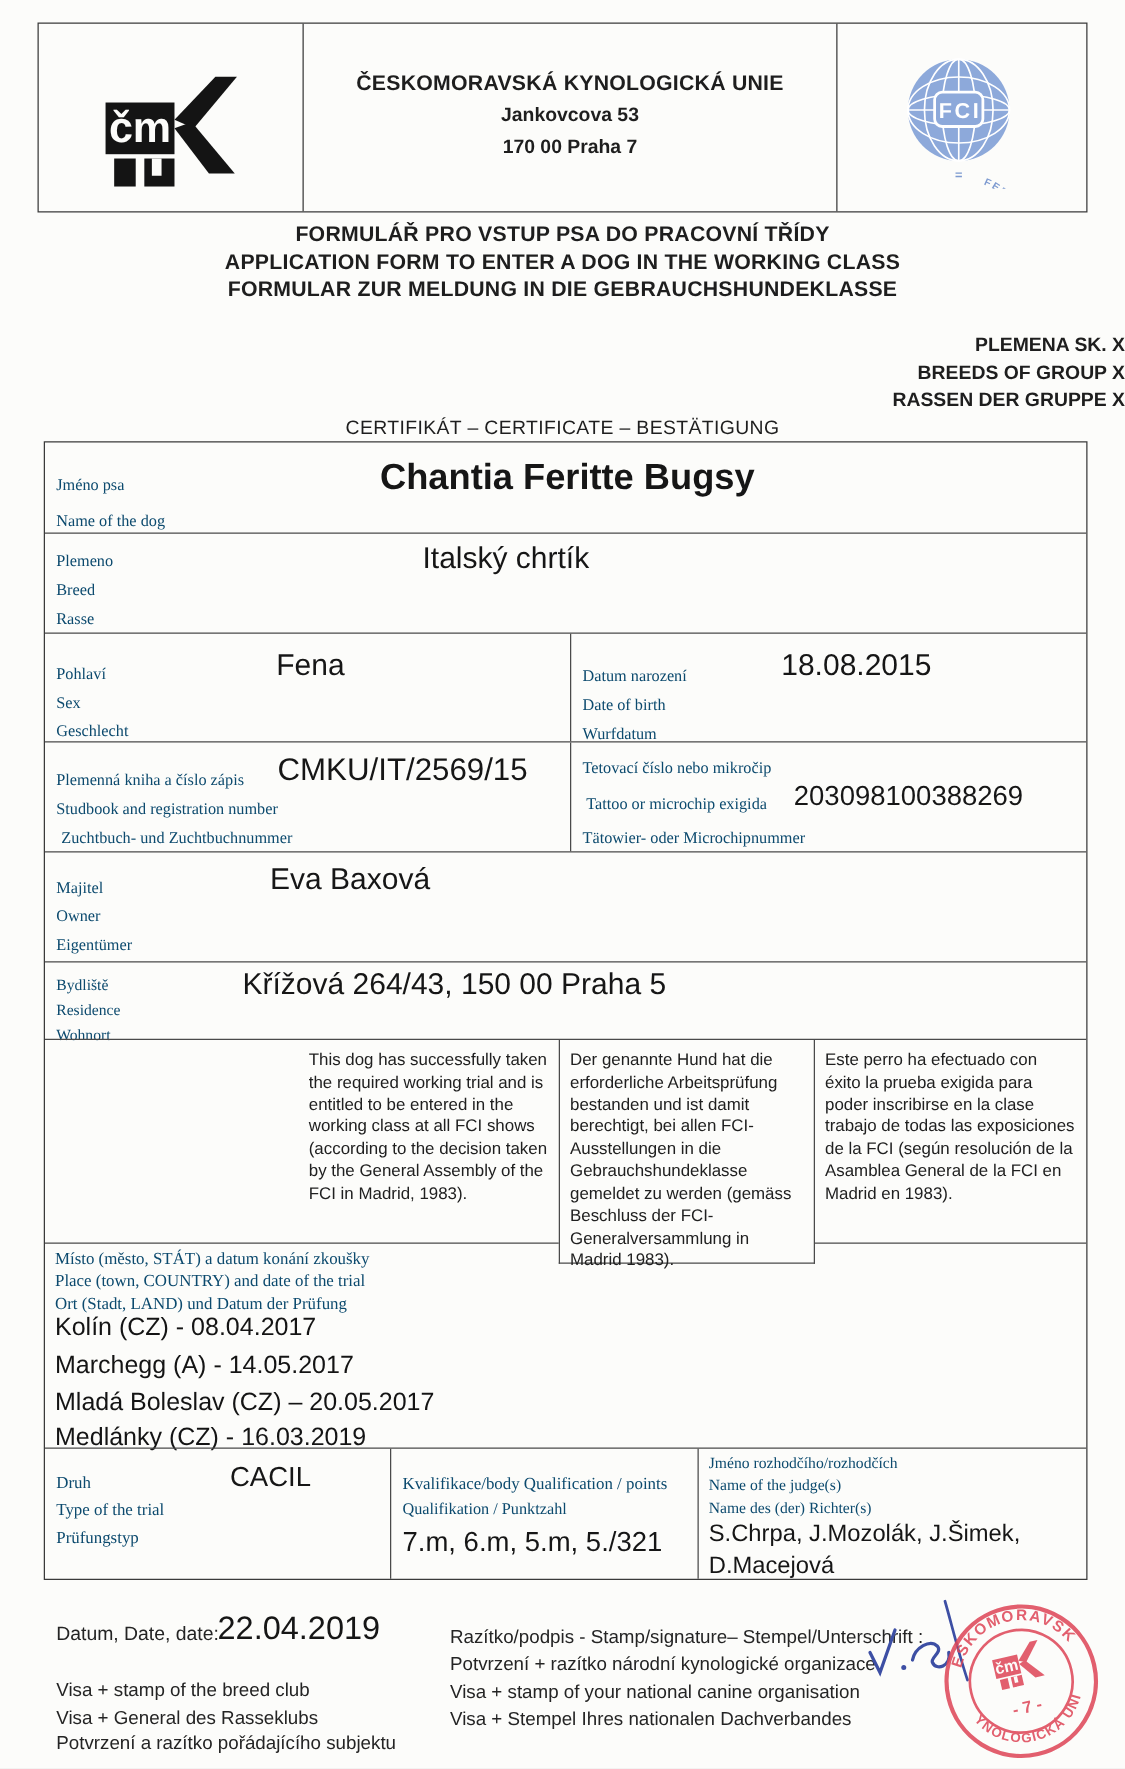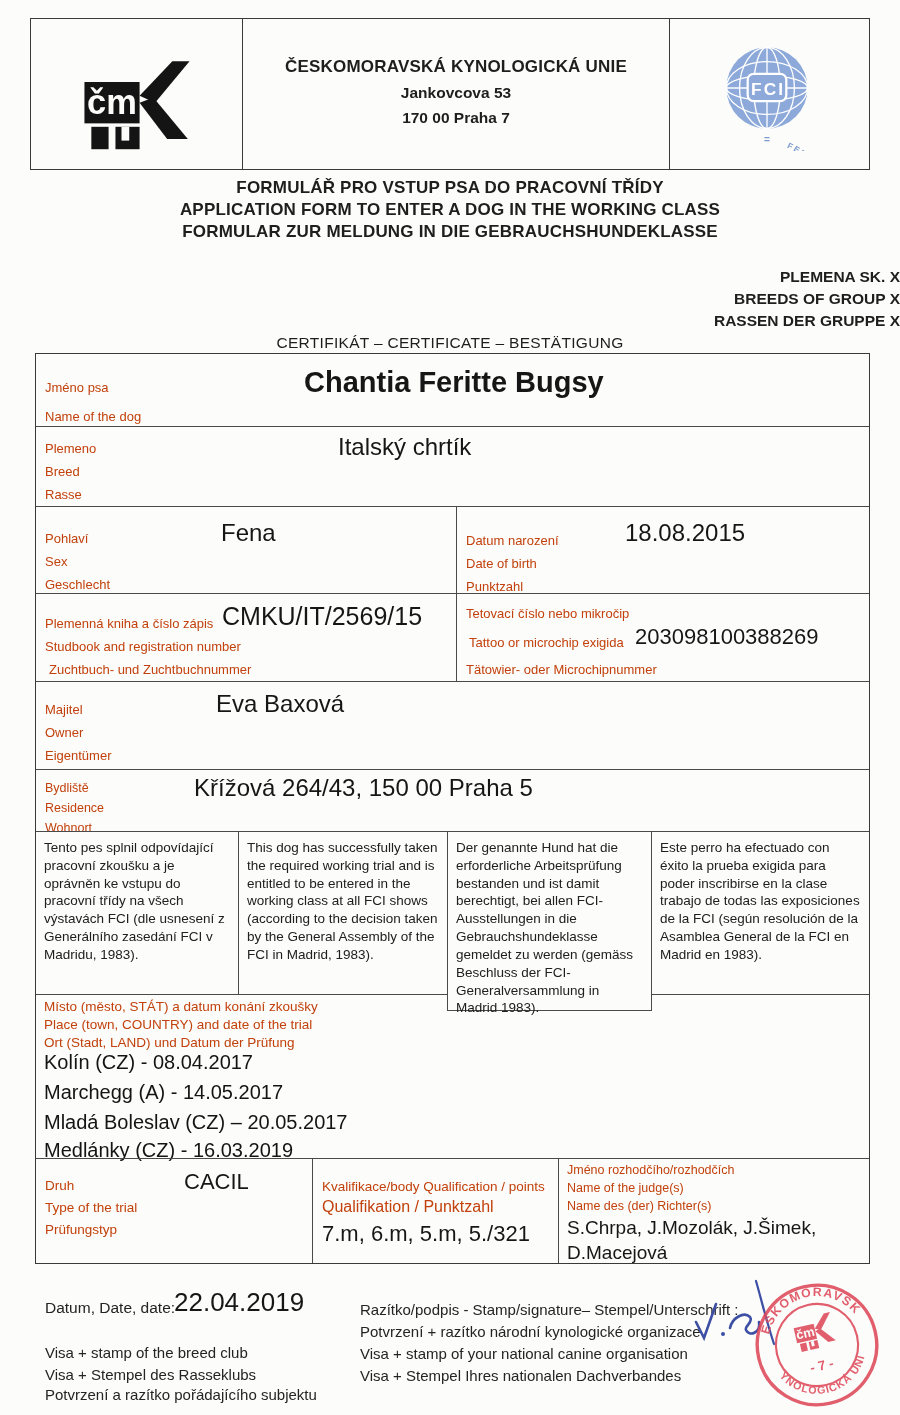--- a/index.html
+++ b/index.html
@@ -19,21 +19,21 @@
   .fci-svg{position:absolute;left:34px;top:6px;width:126px;height:126px;}
   
   .tline{position:absolute;left:0;width:900px;text-align:center;font-weight:bold;font-size:17px;letter-spacing:.2px;}
   .gline{position:absolute;left:0;width:900px;text-align:right;font-weight:bold;font-size:15.5px;}
   .cline{position:absolute;left:0;width:900px;text-align:center;font-weight:normal;font-size:15.5px;letter-spacing:.3px;}
   
   .tbl{position:absolute;left:35px;top:353px;width:833px;height:909px;border:1.5px solid #3a3a3a;}
   .row{position:absolute;left:0;width:100%;box-sizing:border-box;}
   .row.bt{border-top:1.1px solid #4a4a4a;}
   .cellR{position:absolute;top:0;height:100%;box-sizing:border-box;}
-  .lbl{font-size:13px;line-height:23px;color:#c2410c;}
+  .lbl{font-size:13px;line-height:23px;color:#0c4a6e;font-family:Liberation Serif, serif;}
   .val{color:#161616;}
   .stmt{position:absolute;box-sizing:border-box;padding:7px 8px;font-size:13.5px;line-height:1.32;color:#202020;}
   .dateline{font-size:20px;line-height:30px;color:#141414;}
   
   .ftxt{font-size:15px;line-height:22px;color:#242424;}
   .stamp-svg{position:absolute;left:753px;top:1281px;width:128px;height:128px;
              transform:rotate(-13deg);opacity:.87;}
   .sig-svg{position:absolute;left:668px;top:1278px;width:150px;height:95px;}
   svg text{font-family:"Liberation Sans",sans-serif;}
 </style>
@@ -117,21 +117,21 @@
     <div class="row bt" style="top:152px;height:87px">
       <div class="cellR" style="left:0;width:421px;border-right:1.1px solid #4a4a4a">
         <div class="abs lbl" style="left:9px;top:20px">Pohlaví</div>
         <div class="abs lbl" style="left:9px;top:43px">Sex</div>
         <div class="abs lbl" style="left:9px;top:66px">Geschlecht</div>
         <div class="abs val" style="left:185px;top:12px;font-size:24px">Fena</div>
       </div>
       <div class="cellR" style="left:421px;width:412px">
         <div class="abs lbl" style="left:9px;top:22px">Datum narození</div>
         <div class="abs lbl" style="left:9px;top:45px">Date of birth</div>
-        <div class="abs lbl" style="left:9px;top:68px">Punktzahl</div>
+        <div class="abs lbl" style="left:9px;top:68px">Wurfdatum</div>
         <div class="abs val" style="left:168px;top:12px;font-size:24px">18.08.2015</div>
       </div>
     </div>
 
     <div class="row bt" style="top:239px;height:88px">
       <div class="cellR" style="left:0;width:421px;border-right:1.1px solid #4a4a4a">
         <div class="abs lbl" style="left:9px;top:18px">Plemenná kniha a číslo zápis</div>
         <div class="abs lbl" style="left:9px;top:41px">Studbook and registration number</div>
         <div class="abs lbl" style="left:13px;top:64px">Zuchtbuch- und Zuchtbuchnummer</div>
         <div class="abs val" style="left:186px;top:8px;font-size:25px">CMKU/IT/2569/15</div>
@@ -152,21 +152,20 @@
     </div>
 
     <div class="row bt" style="top:415px;height:62px">
       <div class="abs lbl" style="left:9px;top:8px;font-size:12.5px;line-height:20px">Bydliště</div>
       <div class="abs lbl" style="left:9px;top:28px;font-size:12.5px;line-height:20px">Residence</div>
       <div class="abs lbl" style="left:9px;top:48px;font-size:12.5px;line-height:20px">Wohnort</div>
       <div class="abs val" style="left:158px;top:4px;font-size:24px">Křížová 264/43, 150 00 Praha 5</div>
     </div>
 
     <div class="row bt" style="top:477px;height:163px">
-      <div class="stmt" style="left:0;top:0;width:203px;height:163px;border-right:1.1px solid #4a4a4a">Tento pes splnil odpovídající pracovní zkoušku a je oprávněn ke vstupu do pracovní třídy na všech výstavách FCI (dle usnesení z Generálního zasedání FCI v Madridu, 1983).</div>
       <div class="stmt" style="left:203px;top:0;width:208px;height:163px">This dog has successfully taken the required working trial and is entitled to be entered in the working class at all FCI shows (according to the decision taken by the General Assembly of the FCI in Madrid, 1983).</div>
       <div class="stmt" style="left:411px;top:0;width:205px;height:179px;border-left:1.1px solid #4a4a4a;border-right:1.1px solid #4a4a4a;border-bottom:1.1px solid #4a4a4a;background:#fcfcfa;z-index:2">Der genannte Hund hat die erforderliche Arbeitsprüfung bestanden und ist damit berechtigt, bei allen FCI-Ausstellungen in die Gebrauchshundeklasse gemeldet zu werden (gemäss Beschluss der FCI-Generalversammlung in Madrid 1983).</div>
       <div class="stmt" style="left:616px;top:0;width:217px;height:163px">Este perro ha efectuado con éxito la prueba exigida para poder inscribirse en la clase trabajo de todas las exposiciones de la FCI (según resolución de la Asamblea General de la FCI en Madrid en 1983).</div>
     </div>
 
     <div class="row bt" style="top:640px;height:164px">
       <div class="abs lbl" style="left:8px;top:3px;font-size:13.5px;line-height:18px">Místo (město, STÁT) a datum konání zkoušky</div>
       <div class="abs lbl" style="left:8px;top:21px;font-size:13.5px;line-height:18px">Place (town, COUNTRY) and date of the trial</div>
       <div class="abs lbl" style="left:8px;top:39px;font-size:13.5px;line-height:18px">Ort (Stadt, LAND) und Datum der Prüfung</div>
       <div class="abs dateline" style="left:8px;top:52px">Kolín (CZ) - 08.04.2017</div>
@@ -177,37 +176,37 @@
 
     <div class="row bt" style="top:804px;height:105px">
       <div class="cellR" style="left:0;width:277px;border-right:1.1px solid #4a4a4a">
         <div class="abs lbl" style="left:9px;top:16px;font-size:13.5px;line-height:22px">Druh</div>
         <div class="abs lbl" style="left:9px;top:38px;font-size:13.5px;line-height:22px">Type of the trial</div>
         <div class="abs lbl" style="left:9px;top:60px;font-size:13.5px;line-height:22px">Prüfungstyp</div>
         <div class="abs val" style="left:148px;top:10px;font-size:22px">CACIL</div>
       </div>
       <div class="cellR" style="left:277px;width:246px;border-right:1.1px solid #4a4a4a">
         <div class="abs lbl" style="left:9px;top:18px;font-size:13.5px;line-height:20px">Kvalifikace/body Qualification / points</div>
-        <div class="abs lbl" style="left:9px;top:38px;font-size:16px;line-height:20px">Qualifikation / Punktzahl</div>
+        <div class="abs lbl" style="left:9px;top:38px;font-size:13px;line-height:20px">Qualifikation / Punktzahl</div>
         <div class="abs val" style="left:9px;top:62px;font-size:22px">7.m, 6.m, 5.m, 5./321</div>
       </div>
       <div class="cellR" style="left:523px;width:310px">
         <div class="abs lbl" style="left:8px;top:2px;font-size:12.5px;line-height:18px">Jméno rozhodčího/rozhodčích</div>
         <div class="abs lbl" style="left:8px;top:20px;font-size:12.5px;line-height:18px">Name of the judge(s)</div>
         <div class="abs lbl" style="left:8px;top:38px;font-size:12.5px;line-height:18px">Name des (der) Richter(s)</div>
         <div class="abs val" style="left:8px;top:56px;width:296px;font-size:19px;line-height:25px">S.Chrpa, J.Mozolák, J.Šimek, D.Macejová</div>
       </div>
     </div>
   </div>
 
   <div class="abs ftxt" style="left:45px;top:1297px;font-size:15.5px">Datum, Date, date:</div>
   <div class="abs val" style="left:174px;top:1287px;font-size:26px">22.04.2019</div>
   <div class="abs ftxt" style="left:45px;top:1384px">Potvrzení a razítko pořádajícího subjektu</div>
   <div class="abs ftxt" style="left:45px;top:1342px">Visa + stamp of the breed club</div>
-  <div class="abs ftxt" style="left:45px;top:1364px">Visa + Stempel des Rasseklubs</div>
+  <div class="abs ftxt" style="left:45px;top:1364px">Visa + General des Rasseklubs</div>
 
   <div class="abs ftxt" style="left:360px;top:1299px">Razítko/podpis - Stamp/signature– Stempel/Unterschrift :</div>
   <div class="abs ftxt" style="left:360px;top:1321px">Potvrzení + razítko národní kynologické organizace</div>
   <div class="abs ftxt" style="left:360px;top:1365px">Visa + Stempel Ihres nationalen Dachverbandes</div>
   <div class="abs ftxt" style="left:360px;top:1343px">Visa + stamp of your national canine organisation</div>
 
   <svg class="sig-svg" viewBox="0 0 150 95">
     <g fill="none" stroke="#3d4fa4" stroke-width="2.6" stroke-linecap="round">
       <path d="M 28,44 L 36,60 L 48,26"></path>
       <path d="M 62,50 C 64,40 76,33 82,39 C 86,44 76,48 78,52 C 81,59 93,55 91,44"></path>

